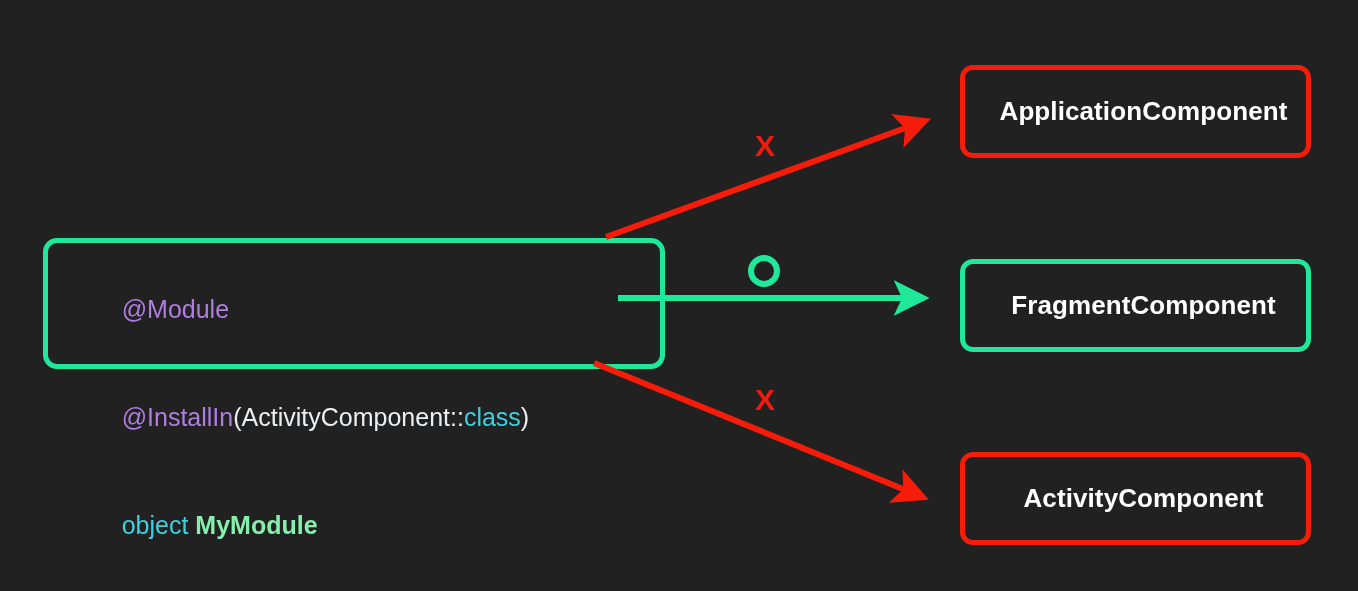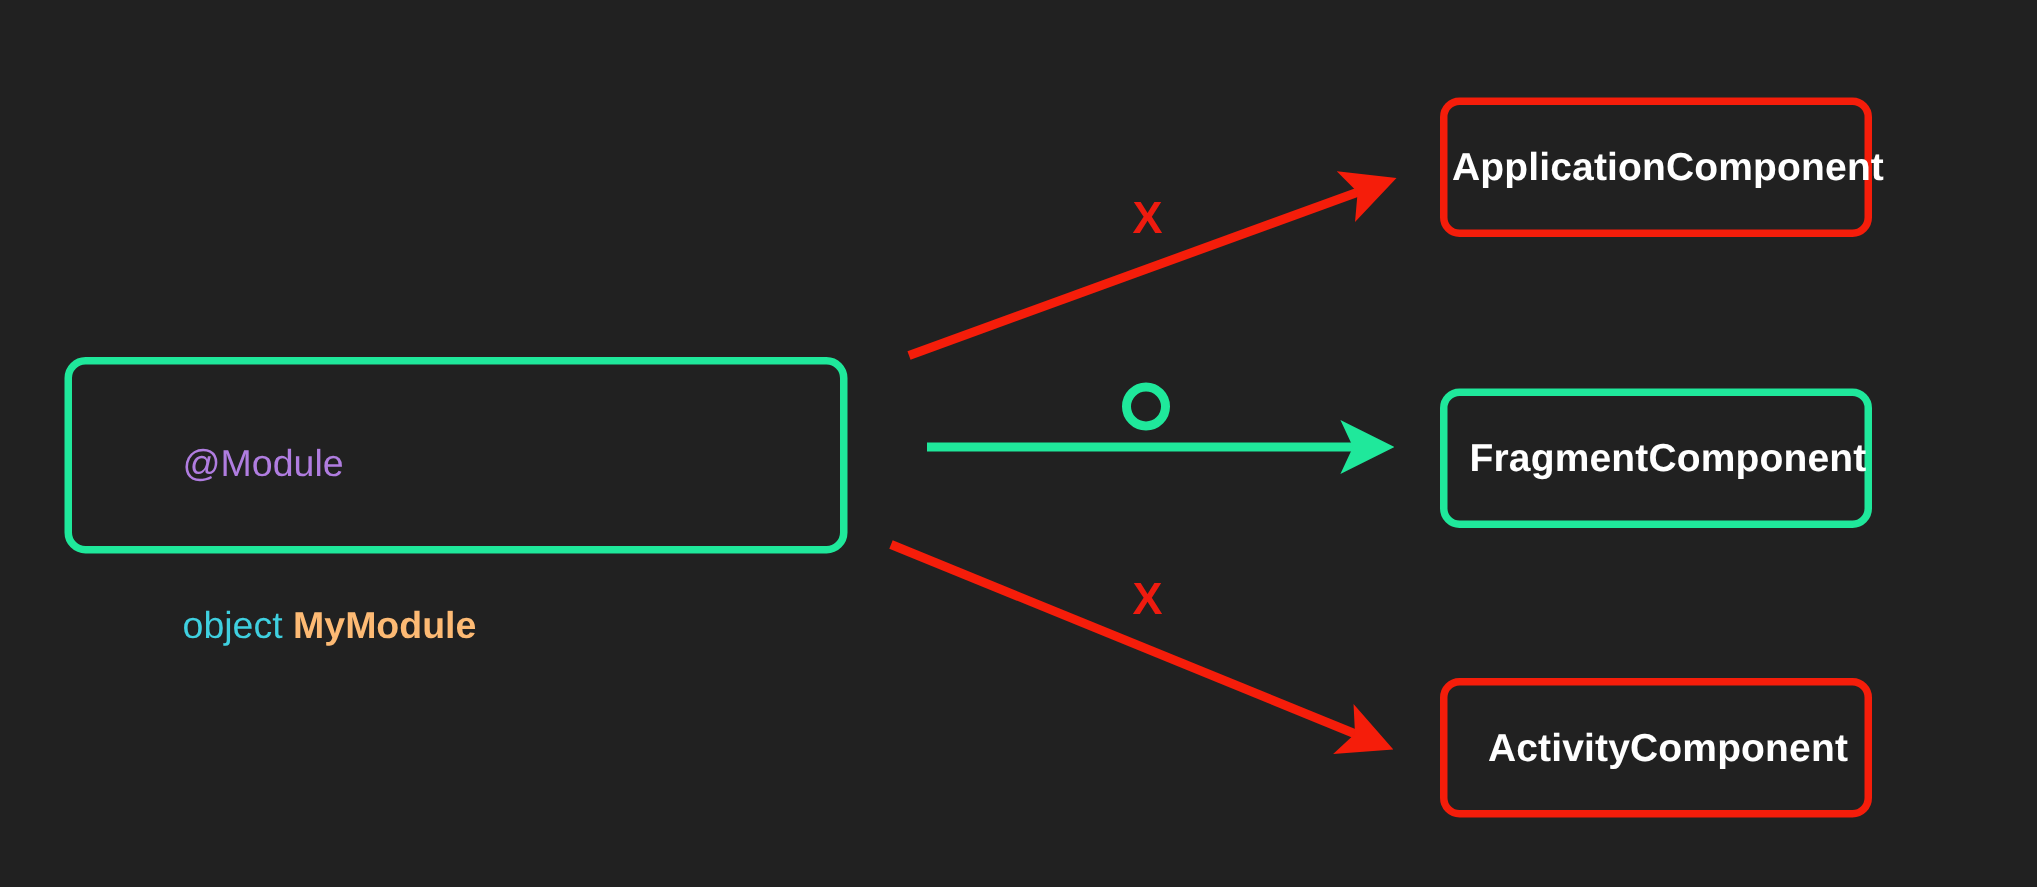--- a/index.html
+++ b/index.html
@@ -17,46 +17,46 @@
     height: 591px;
     background: #212121;
     overflow: hidden;
   }
 
   
   .code-card {
     position: absolute;
     left: 43px;
     top: 238px;
-    width: 522px;
+    width: 622px;
     height: 131px;
     box-sizing: border-box;
     border: 5px solid #1fe89b;
     border-radius: 14px;
     background: #212121;
     padding: 12px 0 0 32px;
   }
   .code-line {
     font-family: "Liberation Sans", sans-serif;
     font-size: 25px;
     line-height: 36px;
     white-space: pre;
     color: #e9e9e9;
     letter-spacing: 0px;
   }
   .tok-annotation { color: #b07de0; }
   .tok-plain      { color: #eceff1; }
   .tok-keyword    { color: #3fd0e0; }
-  .tok-ident      { color: #fdba74; font-weight: bold; }
+  .tok-ident      { color: #86efac; font-weight: bold; }
 
   
   .comp-box {
     position: absolute;
     box-sizing: border-box;
-    width: 288px;
+    width: 351px;
     height: 93px;
     border-radius: 13px;
     border: 5px solid #f51d0a;
     background: #212121;
     display: flex;
     align-items: center;
     justify-content: center;
     padding-left: 16px;
   }
   .comp-box.green { border-color: #1fe89b; }
@@ -105,20 +105,23 @@
 <body>
 
 <div id="canvas">
 
   <div class="code-card">
 
     <div class="code-line">
       <span class="tok-annotation">@Module</span>
     </div>
 
+    <div class="code-line">
+      <span class="tok-annotation">@InstallIn</span><span class="tok-plain">(ActivityComponent::</span><span class="tok-keyword">class</span><span class="tok-plain">)</span>
+    </div>
 
     <div class="code-line">
       <span class="tok-keyword">object</span><span class="tok-plain"> </span><span class="tok-ident">MyModule</span>
     </div>
 
   </div>
 
   <svg id="arrows" viewBox="0 0 1358 591" width="1358" height="591" xmlns="http://www.w3.org/2000/svg">
     <defs>
       <marker id="head-red-up" markerWidth="6" markerHeight="6" refX="4.4" refY="3" orient="auto" markerUnits="strokeWidth">

